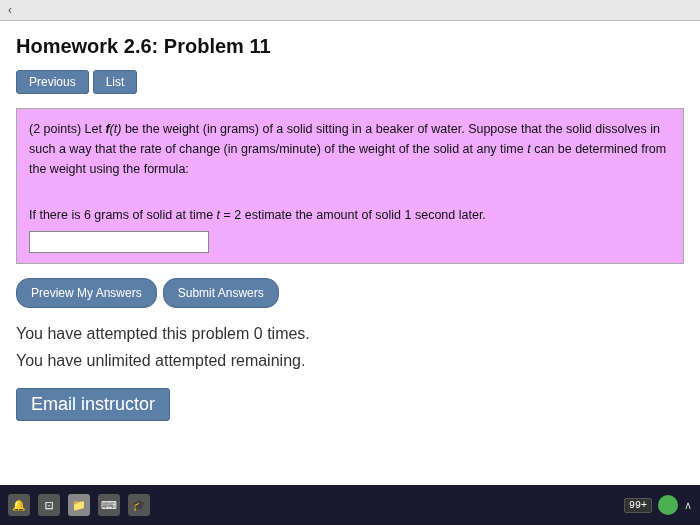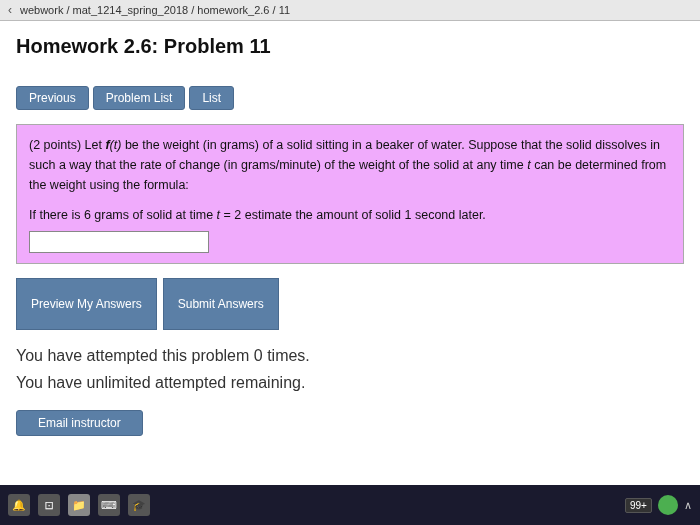--- a/index.html
+++ b/index.html
@@ -38,21 +38,21 @@
     .main-content {
       background: #fff;
       flex: 1;
       padding: 14px 16px 10px 16px;
       overflow-y: auto;
     }
 
     .page-title {
       font-size: 20px;
       font-weight: bold;
-      margin-bottom: 28px;
+      margin-bottom: 12px;
       color: #111;
     }
 
     
     .nav-buttons {
       display: flex;
       gap: 4px;
       margin-bottom: 14px;
     }
 
@@ -84,21 +84,21 @@
       text-align: center;
       font-size: 14px;
       margin: 8px 0;
       font-style: italic;
     }
 
     .answer-line {
       display: flex;
       align-items: center;
       gap: 6px;
-      margin-top: 10px;
+      margin-top: 26px;
       flex-wrap: wrap;
     }
 
     .answer-input {
       border: 1px solid #888;
       padding: 3px 6px;
       font-size: 12px;
       width: 180px;
     }
 
@@ -106,42 +106,42 @@
     .action-buttons {
       display: flex;
       gap: 6px;
       margin-bottom: 12px;
     }
 
     .action-btn {
       background: #5b7fa6;
       color: #fff;
       border: 1px solid #4a6a8e;
-      padding: 18px 14px;
-      font-size: 12px;
-      cursor: pointer;
-      border-radius: 0;
+      padding: 7px 14px;
+      font-size: 12px;
+      cursor: pointer;
+      border-radius: 13px;
       text-align: right;
     }
 
     
     .attempt-info {
       font-size: 16px;
       color: #333;
       line-height: 1.7;
       margin-bottom: 14px;
     }
 
     
     .email-btn {
       background: #5b7fa6;
       color: #fff;
       border: 1px solid #4a6a8e;
-      padding: 5px 21px;
-      font-size: 12px;
+      padding: 5px 14px;
+      font-size: 18px;
       cursor: pointer;
       border-radius: 3px;
     }
 
     
     .taskbar {
       background: #1a1a2e;
       height: 40px;
       display: flex;
       align-items: center;
@@ -179,20 +179,21 @@
       font-size: 11px;
     }
 
     .taskbar-badge {
       background: #333;
       border: 1px solid #555;
       padding: 1px 4px;
       border-radius: 2px;
       font-size: 10px;
       color: #fff;
+      font-family: Liberation Mono, monospace;
     }
 
     .taskbar-circle {
       width: 20px;
       height: 20px;
       border-radius: 50%;
       background: #4caf50;
       display: flex;
       align-items: center;
       justify-content: center;
@@ -200,31 +201,29 @@
 
     
     .math-italic { font-style: italic; }
     .math-bold-italic { font-style: italic; font-weight: bold; }
   </style>
 </head>
 <body>
 
 <div class="top-bar">
   <span class="back-arrow">‹</span>
-  <span>webwork / mat_1214_spring_2018 / homework_2.6 / 11</span>
 </div>
 
 <div class="main-content">
 
   <div class="page-title">Homework 2.6: Problem 11</div>
 
   
   <div class="nav-buttons">
     <button class="nav-btn">Previous</button>
-    <button class="nav-btn">Problem List</button>
     <button class="nav-btn">List</button>
   </div>
 
   
   <div class="problem-box">
     <div class="problem-text">
       <span>
         (2 points) Let <span class="math-bold-italic">f</span><span class="math-italic">(t)</span>
         be the weight (in grams) of a solid sitting in a beaker of water. Suppose that the solid dissolves in such a way that the rate of change (in grams/minute) of the weight of the solid at any time <span class="math-italic">t</span> can be determined from the weight using the formula:
       </span>

